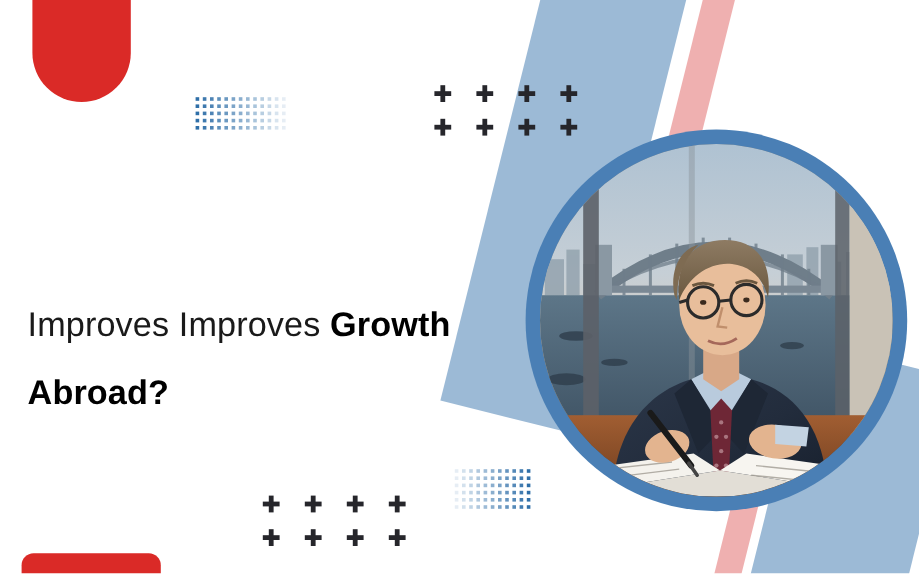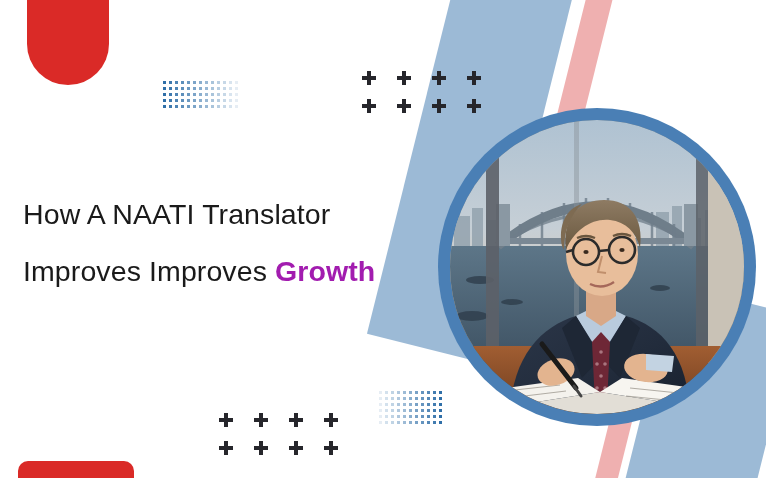--- a/index.html
+++ b/index.html
@@ -165,21 +165,21 @@
     top: 186px;
     width: 400px;
     margin: 0;
     font-size: 28.5px;
     font-weight: 400;
     line-height: 57px;
     letter-spacing: 0.1px;
     color: #1A1A1A;
   }
   #headline .accent {
-    color: #a21caf;
+    color: #000000;
     font-weight: 700;
   }
 
   
   #photo-circle {
     position: absolute;
     left: 438px;
     top: 108px;
     width: 318px;
     height: 318px;
@@ -363,21 +363,21 @@
       <span class="plus"></span>
       <span class="plus"></span>
       <span class="plus"></span>
       <span class="plus"></span>
       <span class="plus"></span>
       <span class="plus"></span>
       <span class="plus"></span>
       <span class="plus"></span>
     </div>
 
-  <h1 id="headline"><span>How A NAATI Translator</span><br><span>Improves Improves </span><span class="accent">Growth</span><br></h1>
+  <h1 id="headline"><br><span>Improves Improves </span><span class="accent">Growth</span><br><span class="accent">Abroad?</span></h1>
 
   <div id="photo-circle">
     <div id="photo-inner">
       <svg id="photo-svg" viewBox="0 0 294 294" preserveAspectRatio="xMidYMid slice" aria-hidden="true">
         <defs>
           <linearGradient id="skyGrad" x1="0" y1="0" x2="0" y2="1">
             <stop offset="0%" stop-color="#AFC2D2"></stop>
             <stop offset="45%" stop-color="#C6CFD6"></stop>
             <stop offset="75%" stop-color="#D8C9B8"></stop>
             <stop offset="100%" stop-color="#B8AA9A"></stop>

